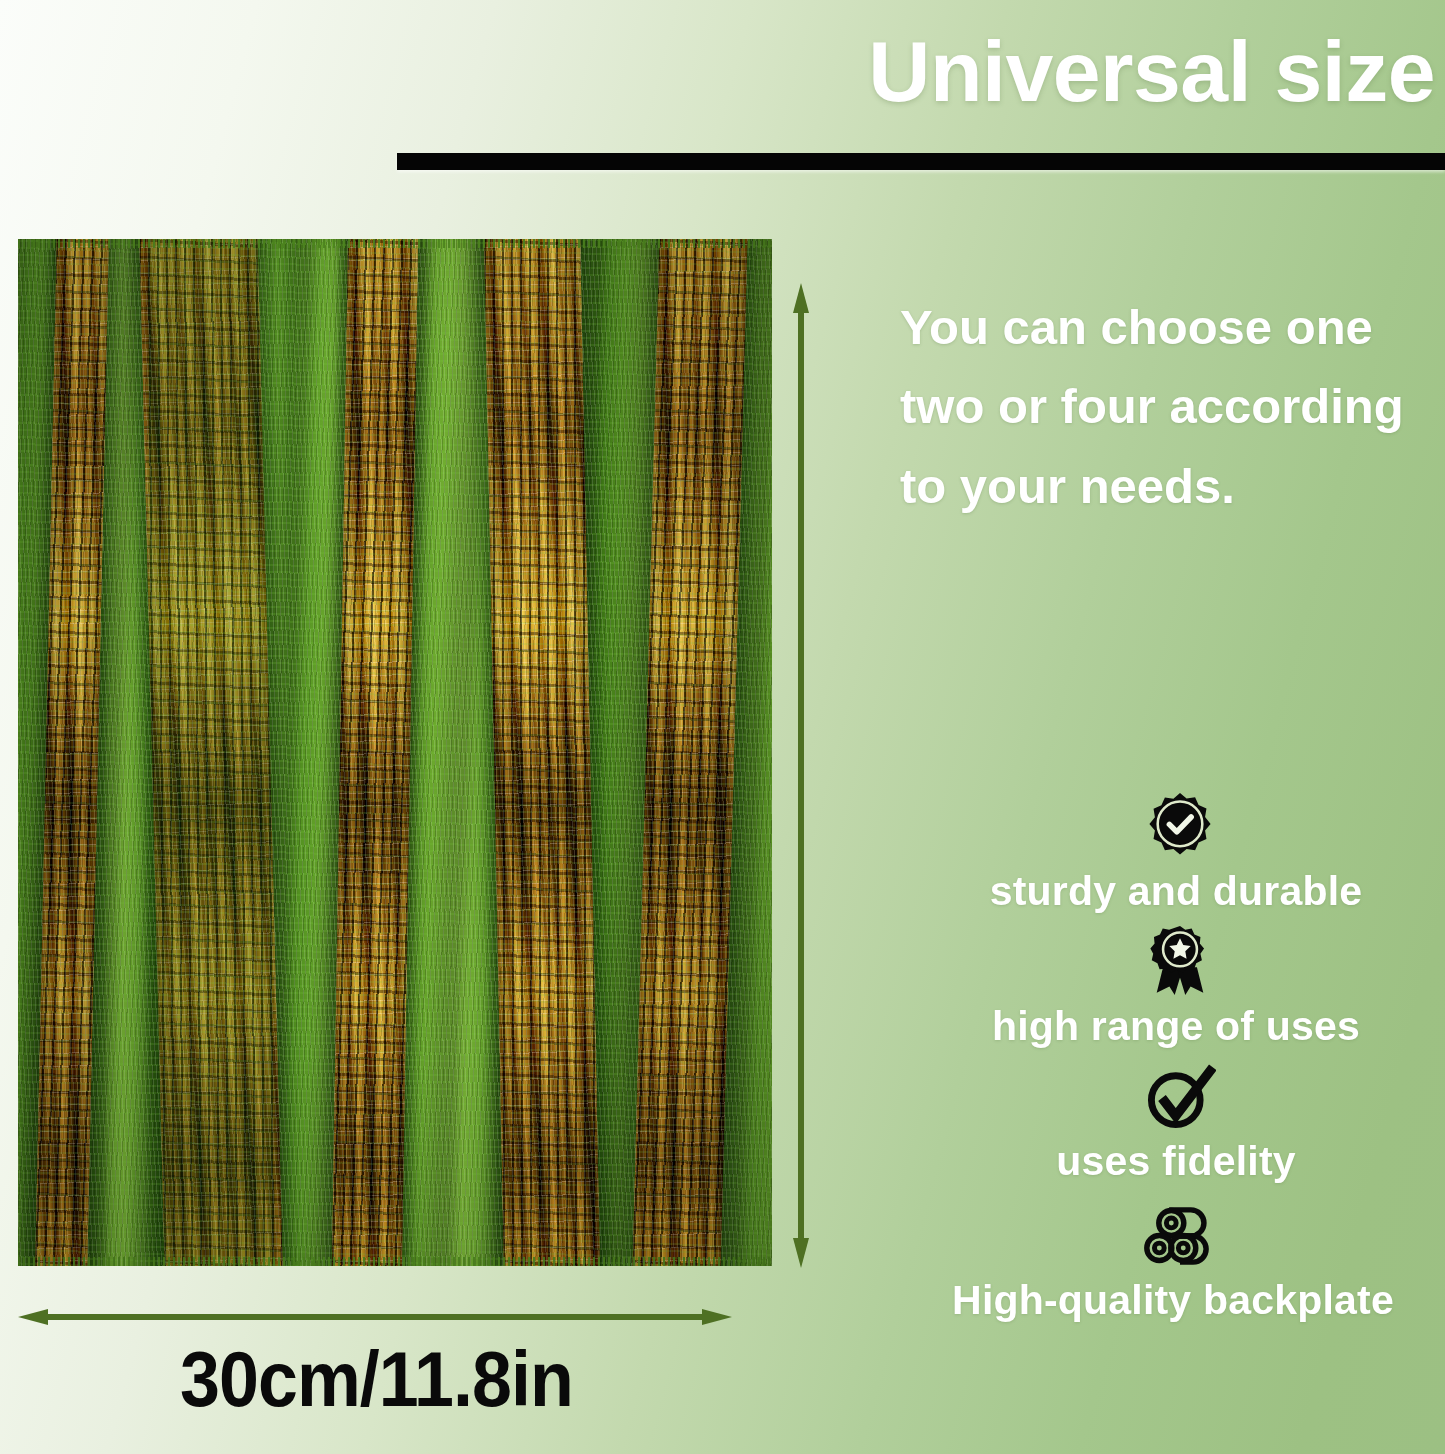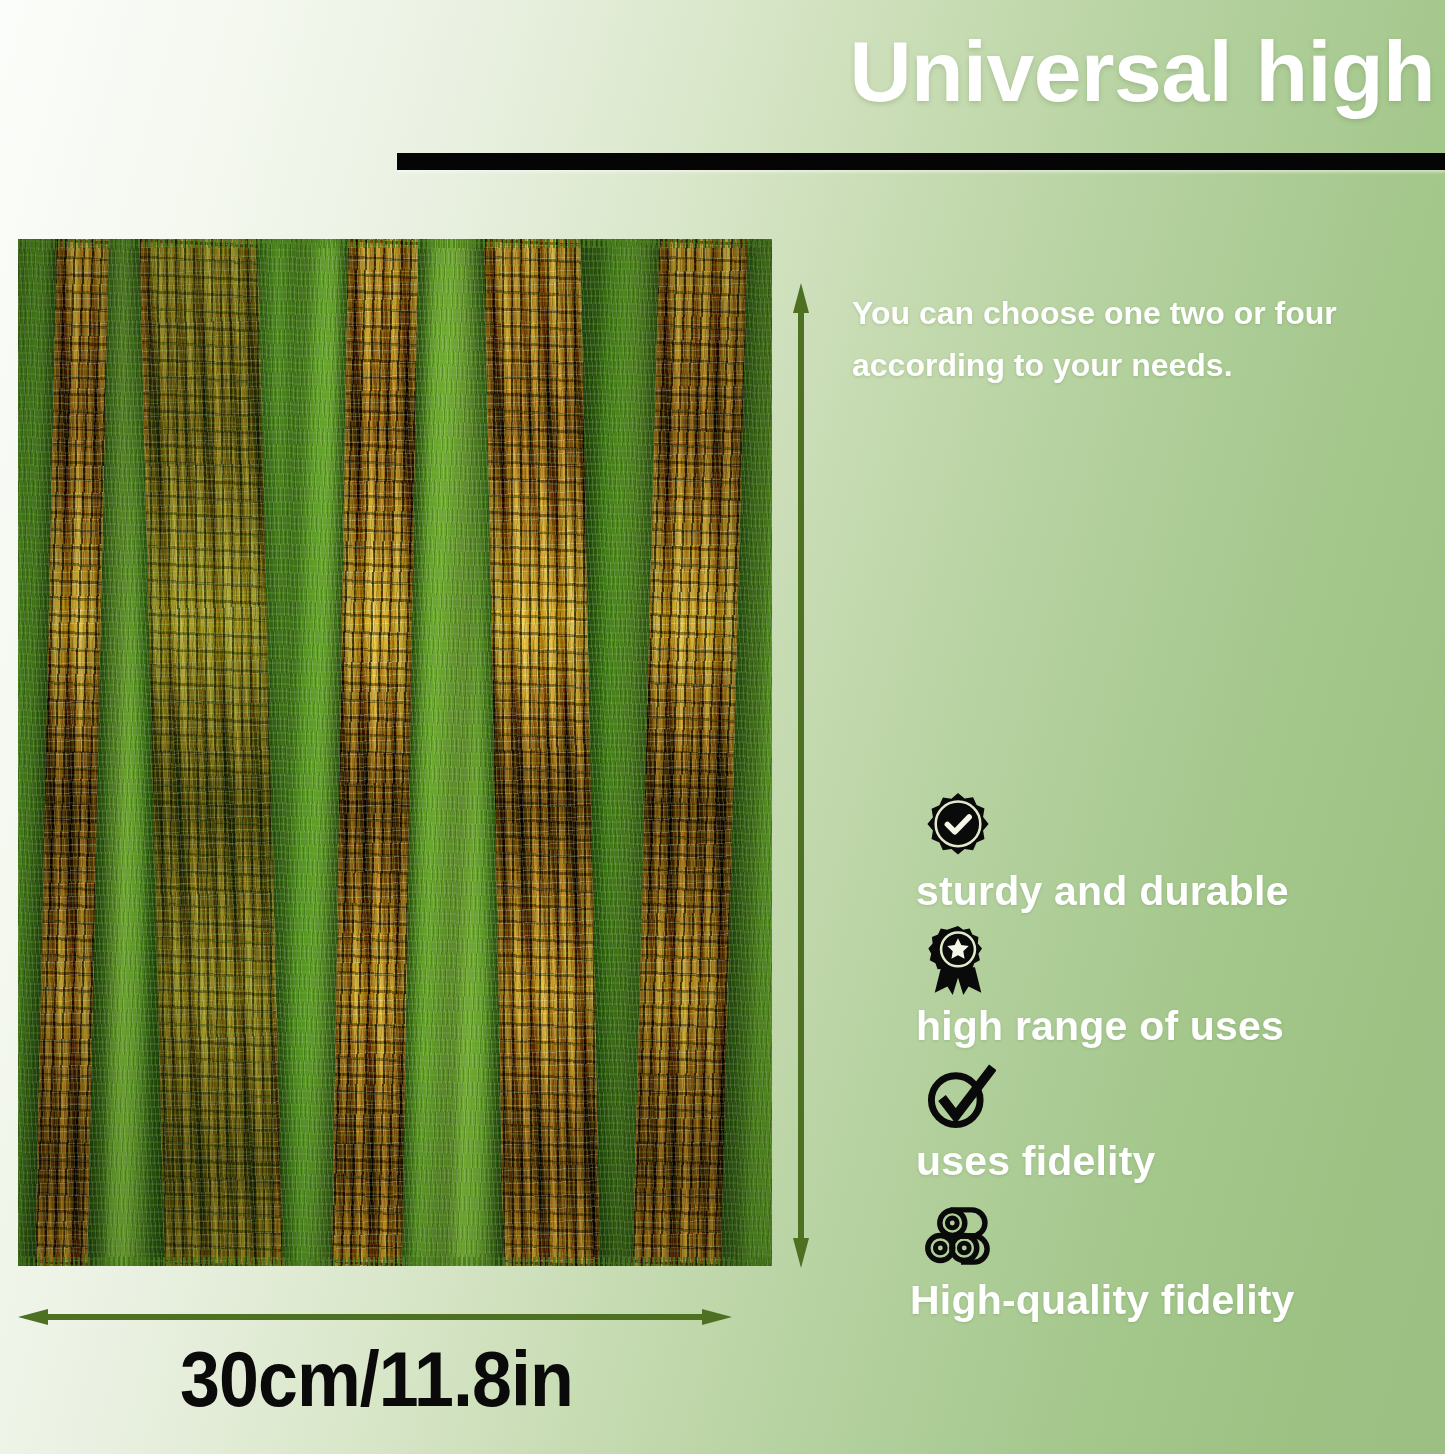--- a/index.html
+++ b/index.html
@@ -178,39 +178,40 @@
     color: #0a0a0a;
     white-space: nowrap;
     letter-spacing: -1px;
     transform: scaleX(0.92);
     transform-origin: left top;
   }
 
   
   .desc {
     position: absolute;
-    left: 852px;
+    left: 900px;
     top: 288px;
     width: 530px;
-    font-size: 32px;
+    font-size: 49px;
     line-height: 1.62;
     font-weight: 700;
     color: #ffffff;
     text-shadow: 0 1px 3px rgba(80,110,60,0.25);
   }
 
   .features {
     position: absolute;
     left: 916px;
     top: 792px;
     width: 520px;
   }
   .feature {
     position: relative;
     margin-bottom: 6px;
+    text-align: center;
   }
   .feature-icon {
     display: block;
     margin-left: 8px;
   }
   .feature-label {
     display: block;
     margin-top: 2px;
     font-size: 41px;
     font-weight: 700;
@@ -223,21 +224,21 @@
   .f2 { margin-top: 10px; }
   .f3 { margin-top: 14px; }
   .f4 { margin-top: 16px; }
   .f4 .feature-label { margin-left: -6px; }
 </style>
 </head>
 <body>
 
 <div class="page">
 
-  <div class="title">Universal high</div>
+  <div class="title">Universal size</div>
   <div class="title-rule"></div>
 
   <div class="product">
     <div class="moss-base"></div>
     <div class="moss-shade"></div>
 
     <div class="bark-edge" style="left:2px;width:86px;"></div>
     <div class="bark" style="left:28px;width:52px;transform:skewX(-1.2deg);"></div>
 
     <div class="bark" style="left:134px;width:118px;transform:skewX(1.4deg);"></div>
@@ -319,17 +320,17 @@
             <path d="M34 32h12a12 12 0 0 1 0 24H34"></path>
           </g>
           <circle cx="26" cy="20" r="11.5" fill="none" stroke="#0a0a0a" stroke-width="5"></circle>
           <circle cx="26" cy="20" r="4.5" fill="none" stroke="#0a0a0a" stroke-width="4.5"></circle>
           <circle cx="15" cy="43" r="11.5" fill="none" stroke="#0a0a0a" stroke-width="5"></circle>
           <circle cx="15" cy="43" r="4.5" fill="none" stroke="#0a0a0a" stroke-width="4.5"></circle>
           <circle cx="37" cy="43" r="11.5" fill="none" stroke="#0a0a0a" stroke-width="5"></circle>
           <circle cx="37" cy="43" r="4.5" fill="none" stroke="#0a0a0a" stroke-width="4.5"></circle>
         </svg>
       </span>
-      <span class="feature-label">High-quality fidelity</span>
+      <span class="feature-label">High-quality backplate</span>
     </div>
 
   </div>
 </div>
 
 </body></html>

